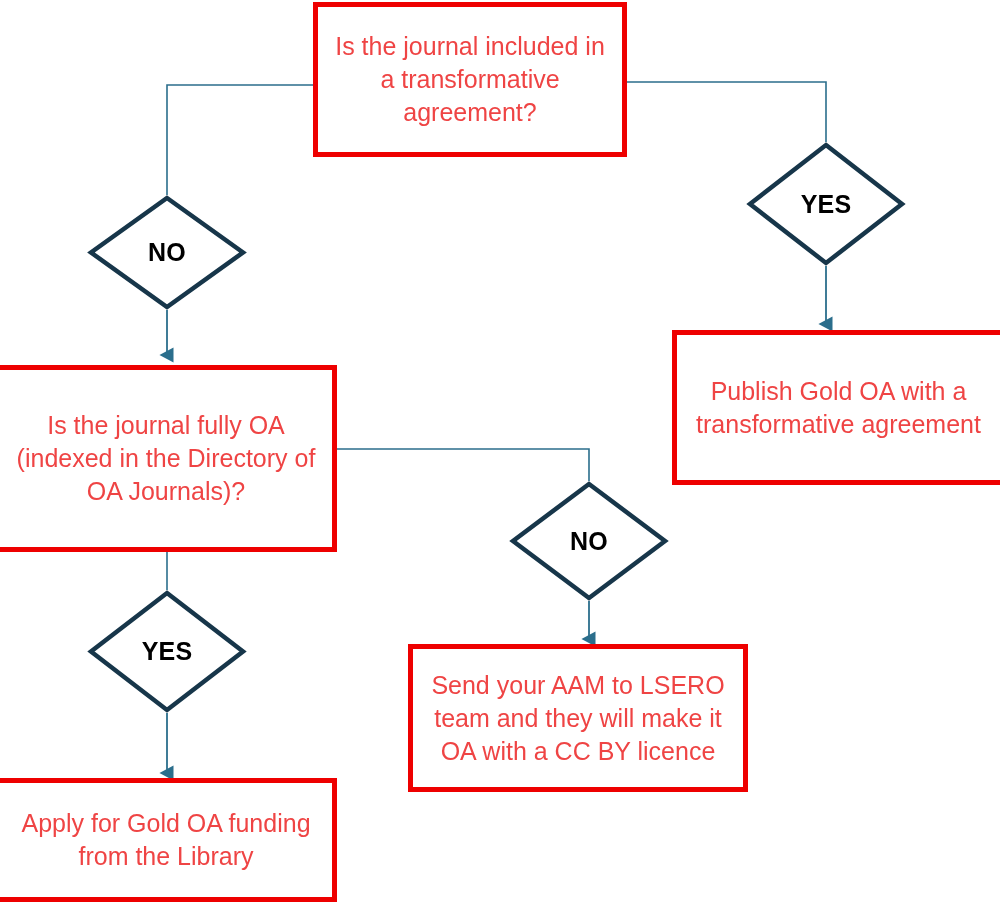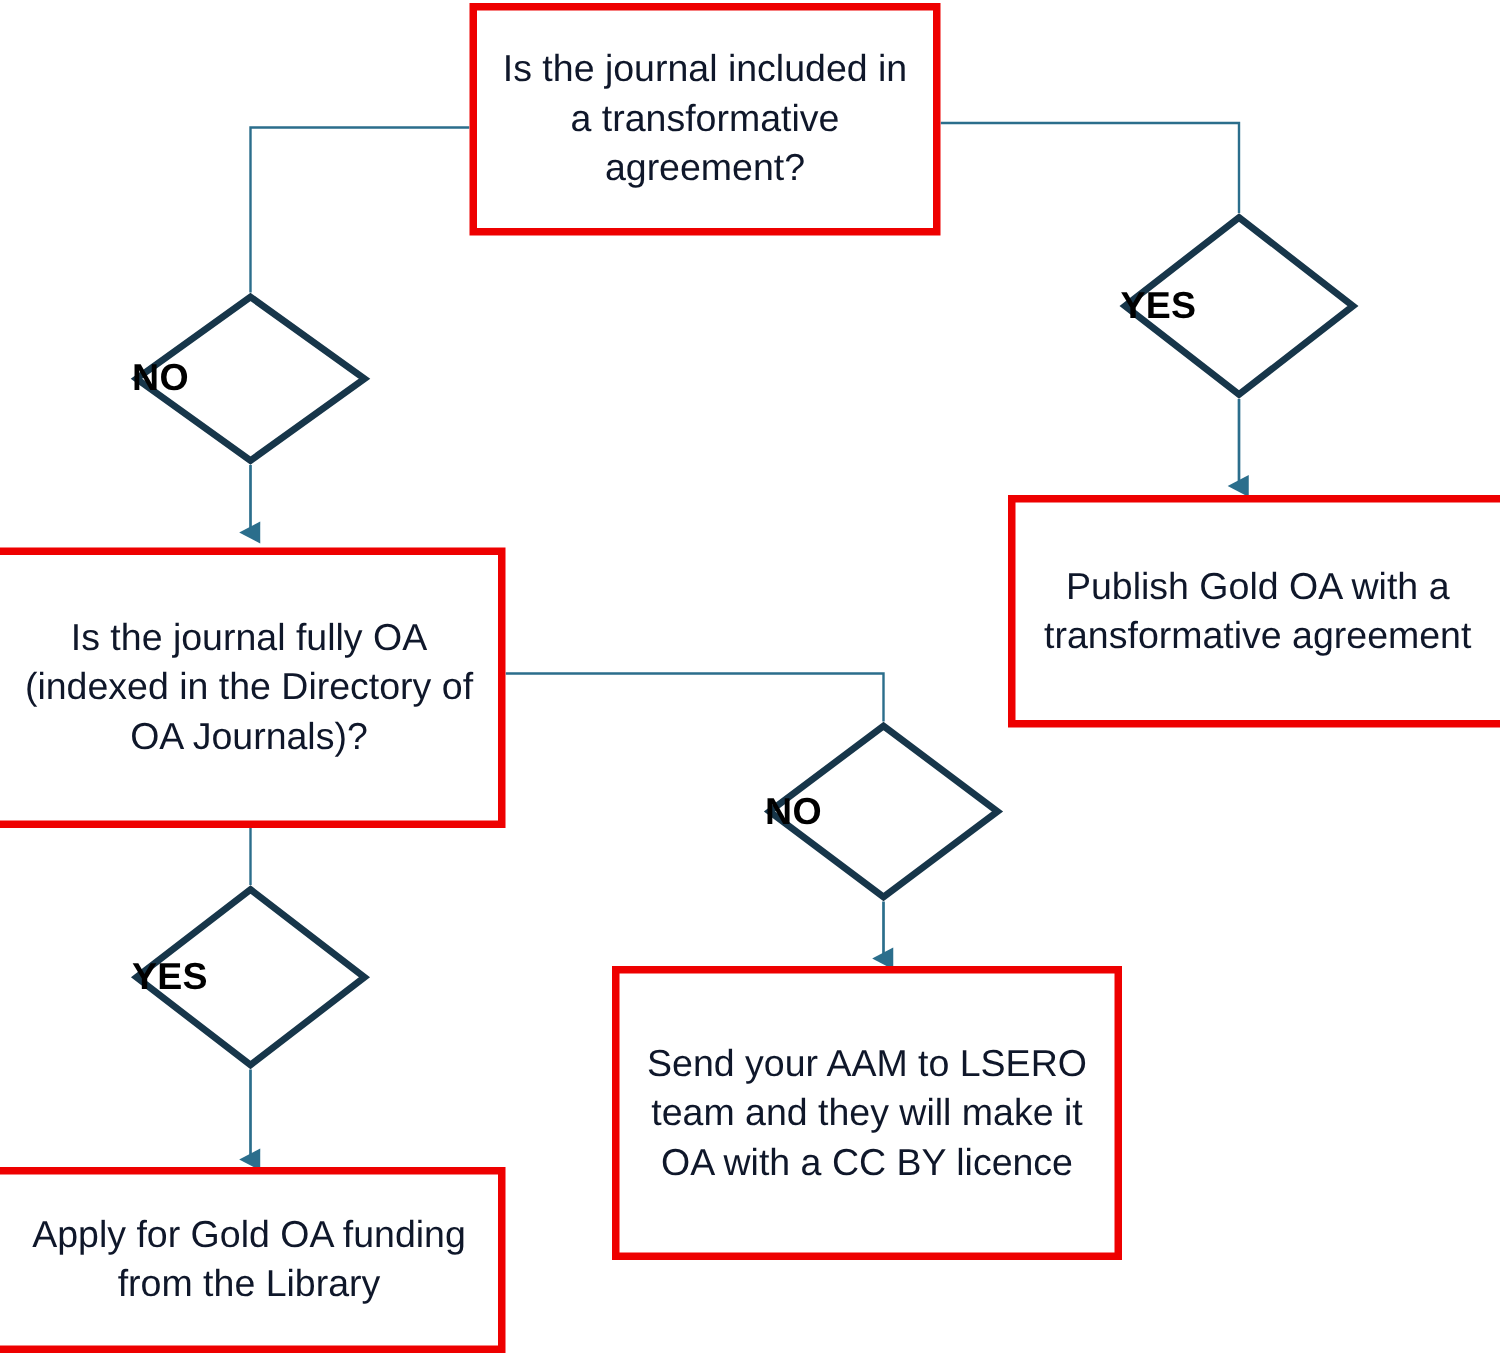--- a/index.html
+++ b/index.html
@@ -30,32 +30,33 @@
     position: absolute;
     box-sizing: border-box;
   }
   .process-box {
     border: 5px solid #ee0000;
     background: #ffffff;
     display: flex;
     align-items: center;
     justify-content: center;
     text-align: center;
-    color: #0f172a;
+    color: #ef4444;
     font-size: 25px;
     line-height: 1.32;
     padding: 6px 10px;
   }
   .process-box .box-text {
     display: block;
     width: 100%;
   }
   .decision {
     display: flex;
     align-items: center;
+    justify-content: center;
   }
   .decision svg {
     position: absolute;
     left: 0;
     top: 0;
     overflow: visible;
   }
   .decision .decision-label {
     position: relative;
     z-index: 2;
@@ -127,21 +128,21 @@
     <span class="decision-label">NO</span>
   </div>
 
   <div class="node decision" style="left:88px; top:590px; width:158px; height:123px;">
     <svg width="158" height="123" viewBox="0 0 158 123">
       <polygon points="79,3 155,61.5 79,120 3,61.5" fill="#ffffff" stroke="#17364a" stroke-width="4.5" stroke-linejoin="miter"></polygon>
     </svg>
     <span class="decision-label">YES</span>
   </div>
 
-  <div class="node process-box" style="left:408px; top:644px; width:340px; height:196px;">
+  <div class="node process-box" style="left:408px; top:644px; width:340px; height:148px;">
     <span class="box-text">Send your AAM to LSERO team and they will make it OA with a CC BY licence</span>
   </div>
 
   <div class="node process-box" style="left:-5px; top:778px; width:342px; height:124px;">
     <span class="box-text">Apply for Gold OA funding from the Library</span>
   </div>
 
 </div>
 
 </body></html>

